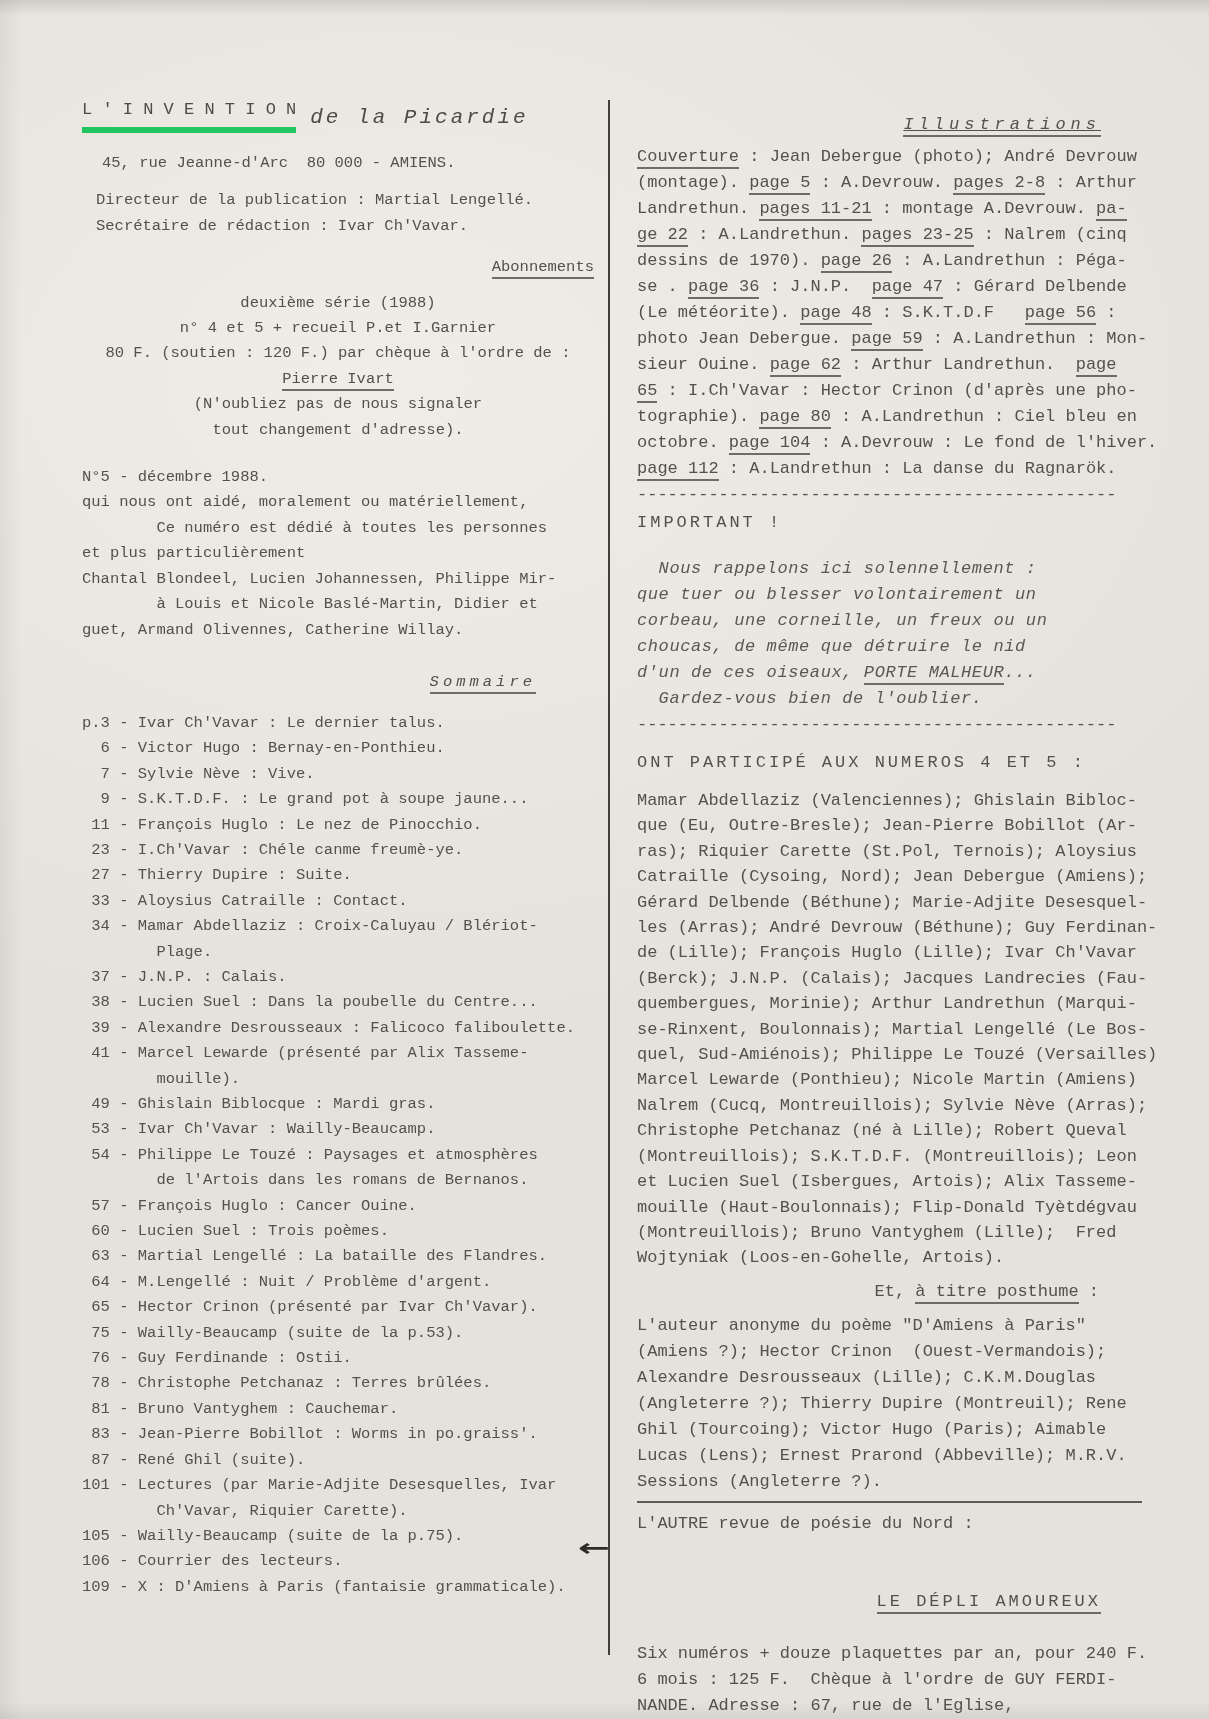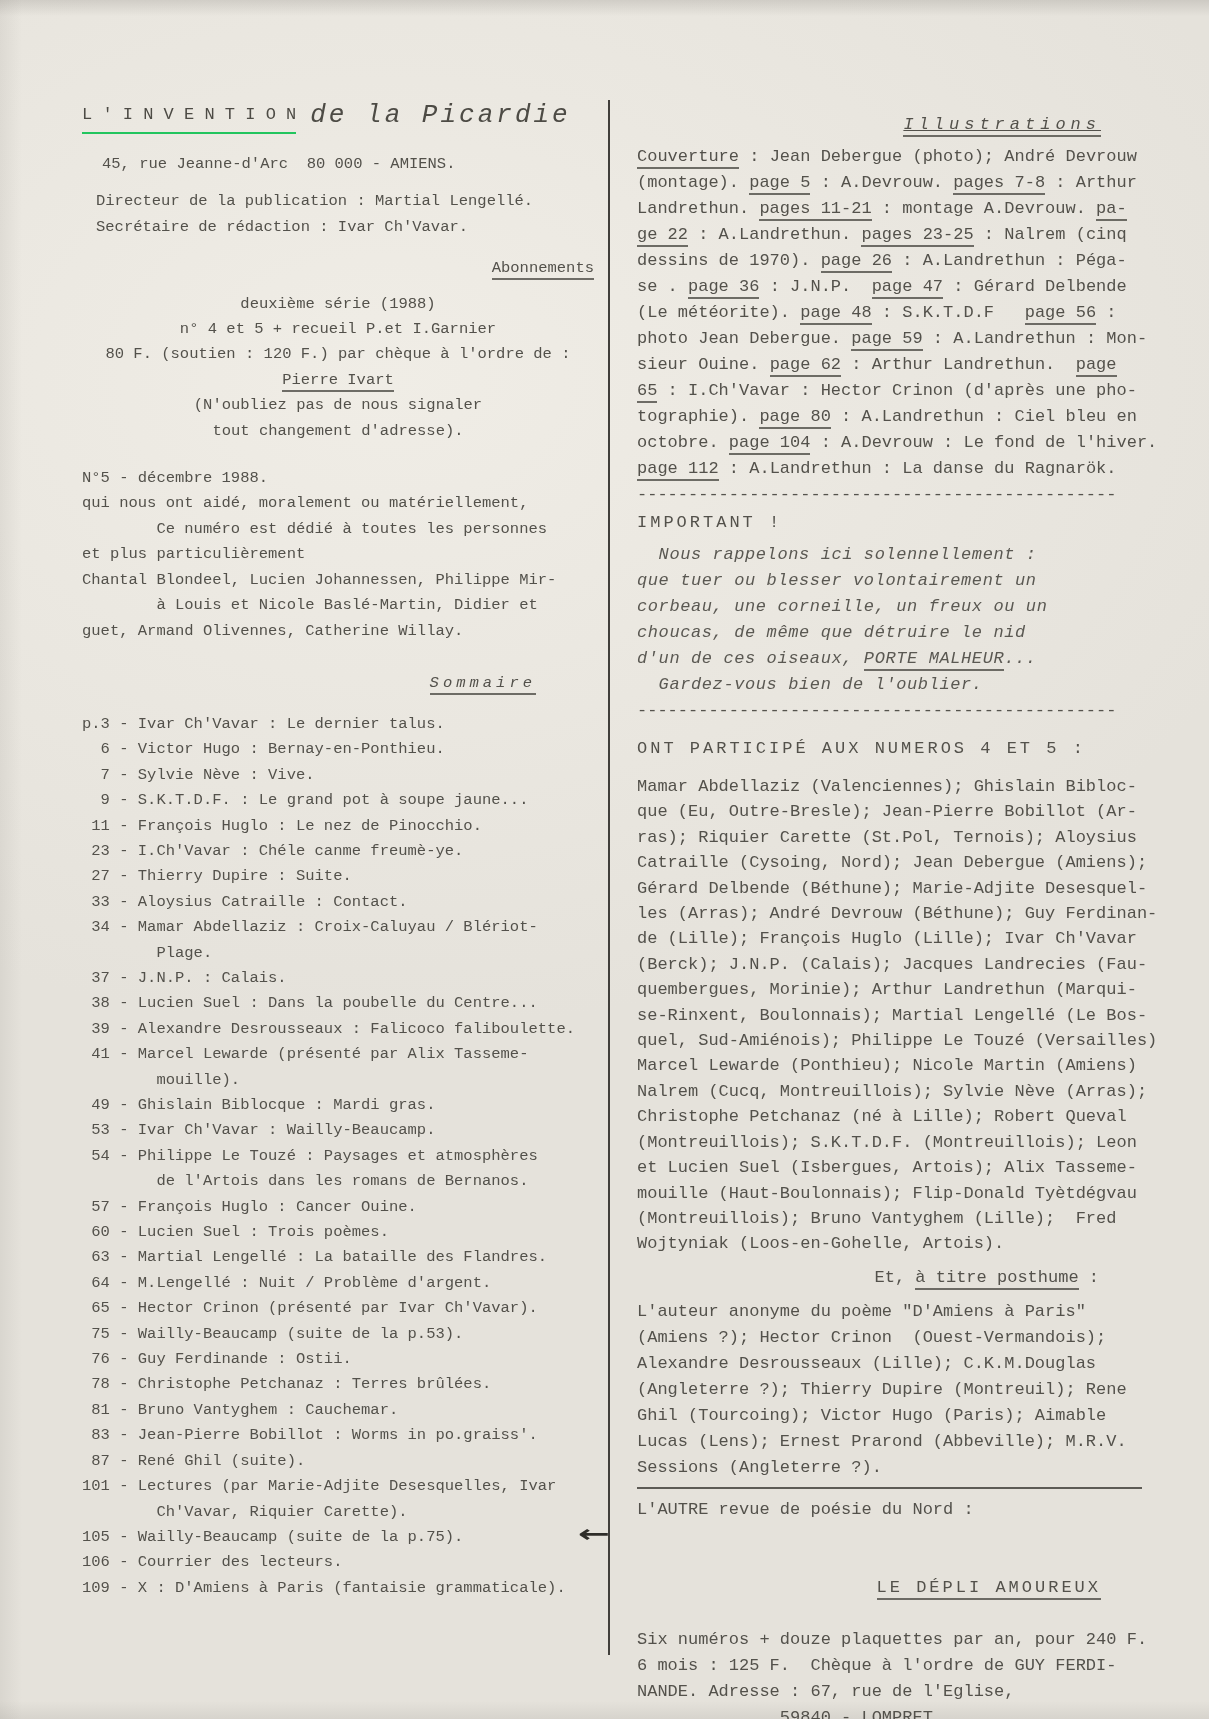--- a/index.html
+++ b/index.html
@@ -17,36 +17,36 @@
   .col{position:absolute;}
   .col-left{left:82px;top:100px;width:512px;font-size:15.5px;}
   .col-right{left:637px;top:112px;width:524px;font-size:17px;}
   .line{white-space:pre;line-height:25.4px;min-height:25.4px;}
   .col-right .line{line-height:26px;min-height:26px;}
   .u{border-bottom:2px solid rgba(78,76,70,0.8);padding-bottom:1px;}
   .divider{position:absolute;left:608px;top:100px;width:2px;height:1555px;background:#413f3b;}
 
   
   .masthead{display:flex;align-items:flex-end;margin-bottom:18px;}
-  .mast-title{font-size:17px;color:#4d4b45;border-bottom:2px solid #22c55e;padding-bottom:8px;white-space:pre;}
-  .mast-sub{font-style:italic;font-size:26px;letter-spacing:3px;color:#4d4b45;margin-left:14px;padding-bottom:4px;white-space:pre;}
+  .mast-title{font-size:17px;color:#4d4b45;border-bottom:6px solid #22c55e;padding-bottom:8px;white-space:pre;}
+  .mast-sub{font-style:italic;font-size:21px;letter-spacing:3px;color:#4d4b45;margin-left:14px;padding-bottom:4px;white-space:pre;}
   .addr{margin-top:14px;padding-left:20px;}
   .staff{margin-top:12px;padding-left:14px;}
   .abo{margin-top:16px;}
   .abo-head{text-align:right;line-height:25.4px;margin-bottom:10px;}
   .center .line{text-align:center;}
   .dedication{margin-top:22px;}
   .sommaire-head{margin-top:26px;text-align:right;padding-right:58px;font-style:italic;letter-spacing:4px;line-height:26px;}
   .toc{margin-top:16px;}
 
   
   .illus-head{text-align:right;padding-right:60px;font-style:italic;letter-spacing:5px;line-height:26px;margin-bottom:6px;text-decoration:underline;}
   .sep{white-space:pre;line-height:26px;color:#55534d;}
   .important-head{text-align:left;padding-right:60px;letter-spacing:3px;line-height:26px;margin-top:2px;}
-  .script{margin-top:6px;font-style:italic;letter-spacing:0.6px;color:#5a5852;}
+  .script{margin-top:20px;font-style:italic;letter-spacing:0.6px;color:#5a5852;}
   .script .line{line-height:26px;}
   .ont-head{margin-top:12px;letter-spacing:3px;line-height:26px;white-space:pre;}
   .participants{margin-top:12px;}
   .participants .line{line-height:25.4px;min-height:25.4px;}
   .posthume-head{margin-top:8px;text-align:right;padding-right:62px;line-height:26px;}
   .posthume{margin-top:8px;}
   .rule{margin-top:6px;border-top:2px solid #5d5b55;width:505px;}
   .autre{margin-top:8px;}
   .depli-line{position:relative;text-align:right;padding-right:60px;letter-spacing:3px;line-height:26px;min-height:26px;white-space:pre;}
   .arrow{position:absolute;left:-52px;top:-2px;font-family:"DejaVu Sans","Liberation Sans",sans-serif;
@@ -148,21 +148,21 @@
 
   <div class="col col-right">
 
     <div class="illus-head">
       <span class="u">Illustrations</span>
     </div>
 
     <div>
 
     <div class="line"><span class="u">Couverture</span> : Jean Debergue (photo); André Devrouw</div>
-        <div class="line">(montage). <span class="u">page 5</span> : A.Devrouw. <span class="u">pages 7-8</span> : Arthur</div>
+        <div class="line">(montage). <span class="u">page 5</span> : A.Devrouw. <span class="u">pages 2-8</span> : Arthur</div>
         <div class="line">Landrethun. <span class="u">pages 11-21</span> : montage A.Devrouw. <span class="u">pa-</span></div>
         <div class="line"><span class="u">ge 22</span> : A.Landrethun. <span class="u">pages 23-25</span> : Nalrem (cinq</div>
         <div class="line">dessins de 1970). <span class="u">page 26</span> : A.Landrethun : Péga-</div>
         <div class="line">se . <span class="u">page 36</span> : J.N.P.  <span class="u">page 47</span> : Gérard Delbende</div>
         <div class="line">(Le météorite). <span class="u">page 48</span> : S.K.T.D.F   <span class="u">page 56</span> :</div>
         <div class="line">photo Jean Debergue. <span class="u">page 59</span> : A.Landrethun : Mon-</div>
         <div class="line">sieur Ouine. <span class="u">page 62</span> : Arthur Landrethun.  <span class="u">page</span></div>
         <div class="line"><span class="u">65</span> : I.Ch'Vavar : Hector Crinon (d'après une pho-</div>
         <div class="line">tographie). <span class="u">page 80</span> : A.Landrethun : Ciel bleu en</div>
         <div class="line">octobre. <span class="u">page 104</span> : A.Devrouw : Le fond de l'hiver.</div>

